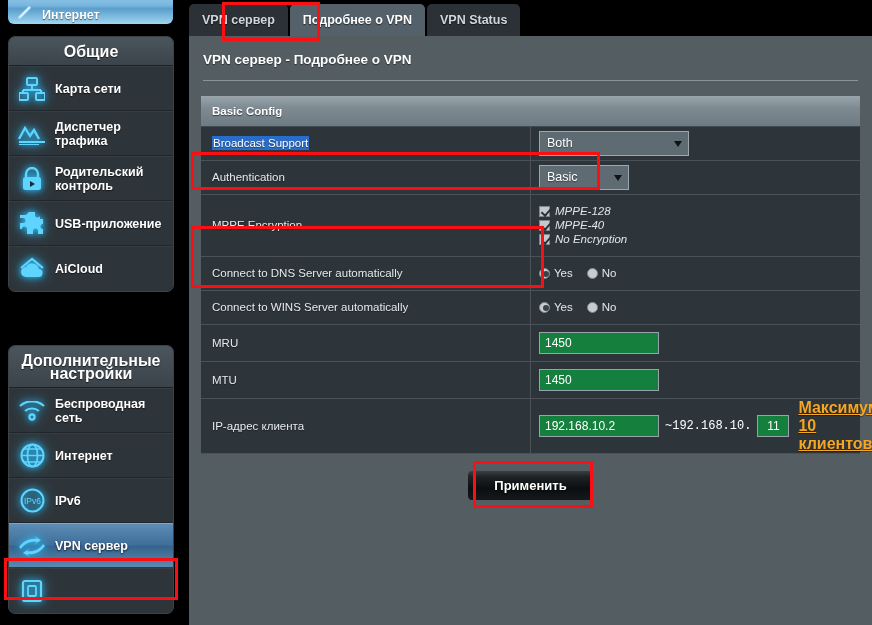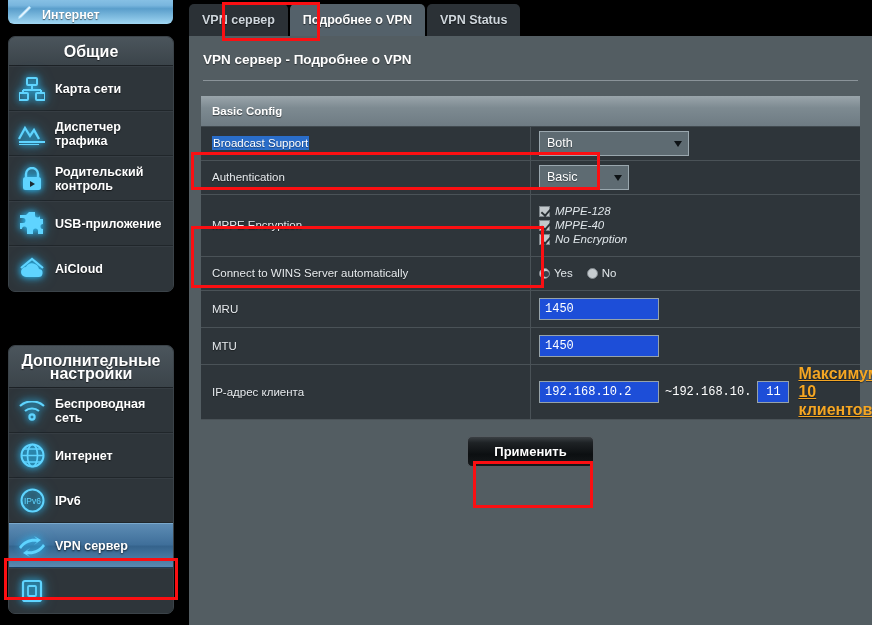--- a/index.html
+++ b/index.html
@@ -238,24 +238,24 @@
   }
   .rdo.on::after {
     content: "";
     position: absolute; left: 2.5px; top: 2.5px;
     width: 6px; height: 6px; border-radius: 50%;
     background: #39424a;
   }
   .rdolabel { color: #e2e7ea; font-size: 11.5px; margin-right: 14px; }
 
   input.txt {
-    background: #1d4ed8;
+    background: #15803d;
     border: 1px solid #96a3aa;
     color: #ffffff;
-    font-family: Liberation Mono, monospace;
+    font-family: Liberation Sans, sans-serif;
     font-size: 12px;
     height: 22px;
     padding: 0 5px;
     outline: none;
   }
   .w-mru { width: 120px; }
   .w-ip { width: 120px; }
   .w-ipend { width: 32px; text-align: center; }
   .iprow { display: flex; align-items: center; }
   .iptilde {
@@ -474,34 +474,45 @@
             <span class="cbx"></span>
             <span class="cbtext">MPPE-40</span>
           </div>
           <div class="cbrow">
             <span class="cbx"></span>
             <span class="cbtext">No Encryption</span>
           </div>
         </td>
       </tr>
 
-
-      <tr>
-        <td class="lbl">Connect to WINS Server automatically</td>
+      <tr>
+        <td class="lbl">Connect to DNS Server automatically</td>
         <td class="val">
           <span class="radio-grp">
             <span class="rdo on"></span>
             <span class="rdolabel">Yes</span>
             <span class="rdo"></span>
             <span class="rdolabel">No</span>
           </span>
         </td>
       </tr>
 
       <tr>
+        <td class="lbl">Connect to WINS Server automatically</td>
+        <td class="val">
+          <span class="radio-grp">
+            <span class="rdo on"></span>
+            <span class="rdolabel">Yes</span>
+            <span class="rdo"></span>
+            <span class="rdolabel">No</span>
+          </span>
+        </td>
+      </tr>
+
+      <tr>
         <td class="lbl" style="height:37px;">MRU</td>
         <td class="val">
           <input class="txt w-mru" type="text" value="1450" style="">
         </td>
       </tr>
 
       <tr>
         <td class="lbl" style="height:37px;">MTU</td>
         <td class="val">
           <input class="txt w-mru" type="text" value="1450" style="">

